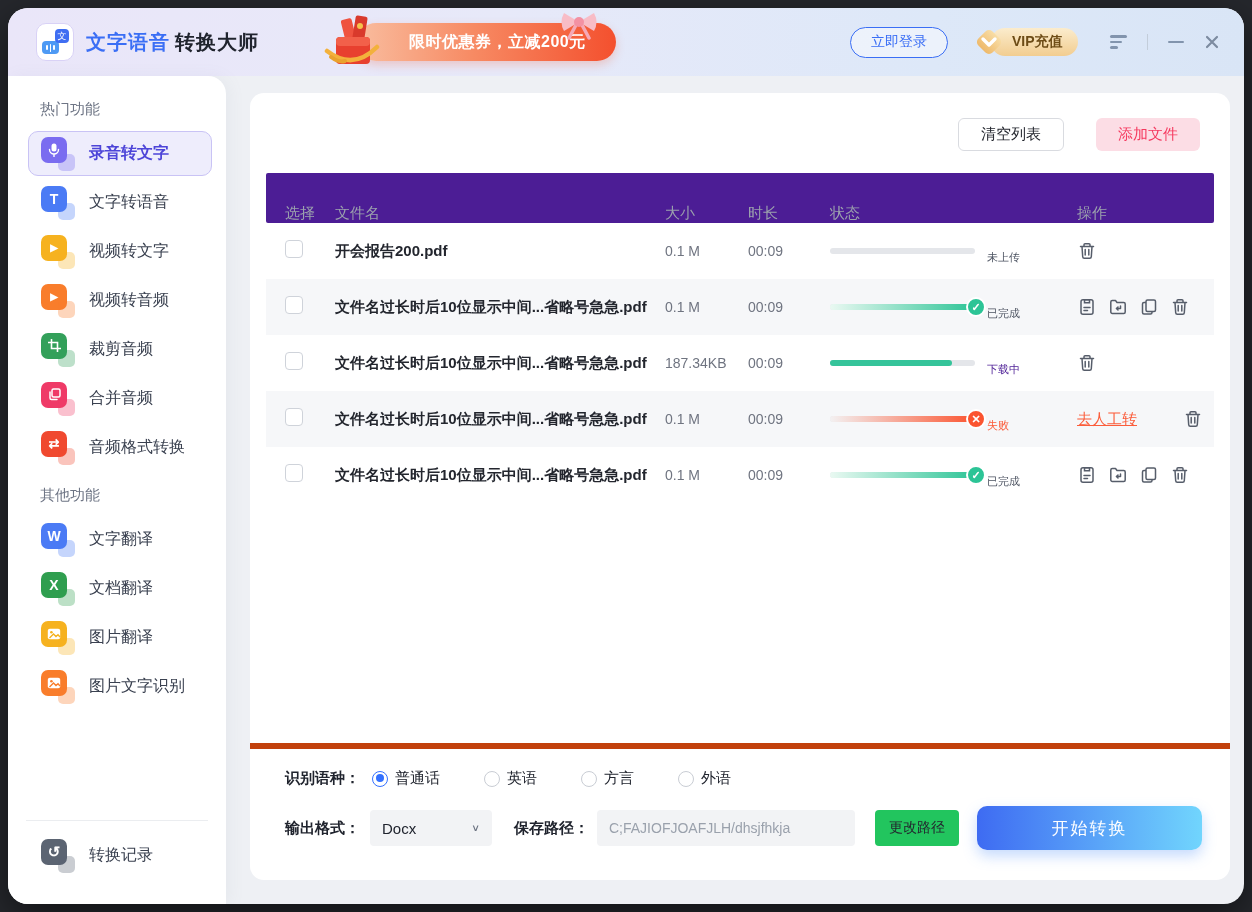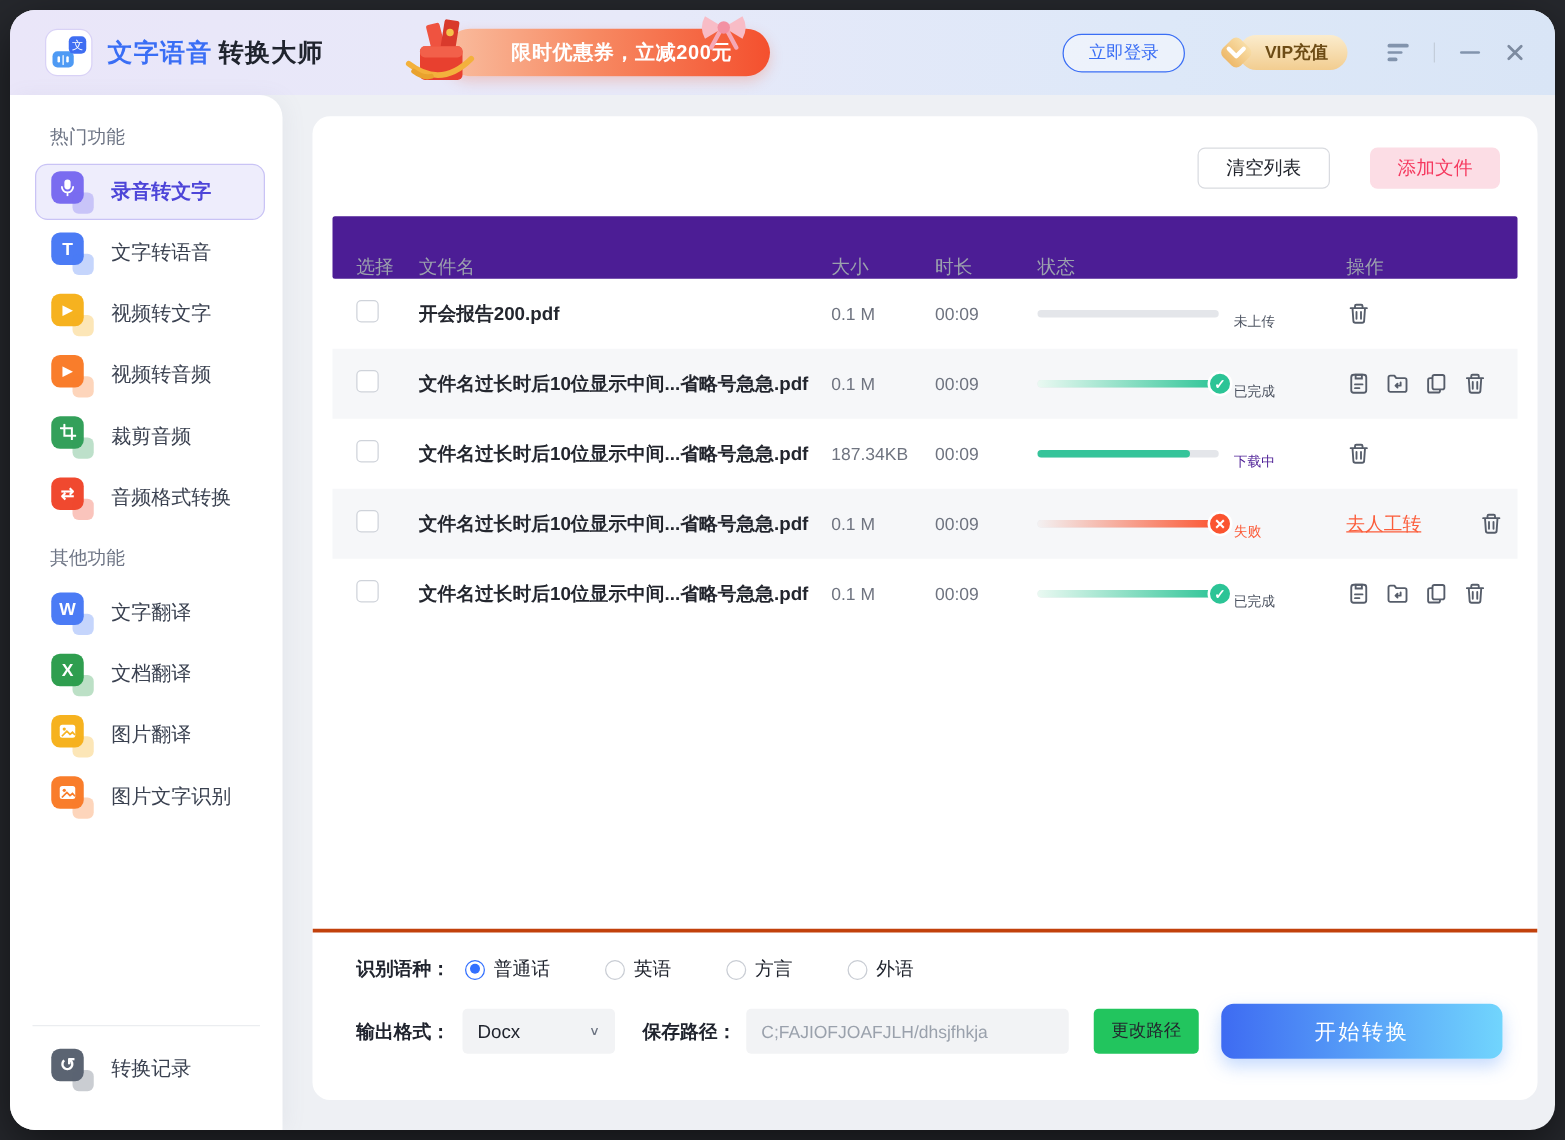--- a/index.html
+++ b/index.html
@@ -88,21 +88,21 @@
   .fill.fail { width:100%; background:linear-gradient(90deg,#f3f1f2 0%,#fb5430 100%); }
   .cap { position:absolute; right:-11px; top:50%; transform:translateY(-50%); width:20px; height:20px; border-radius:50%;
          border:2px solid #fff; color:#fff; font-size:11px; font-weight:700; display:flex; align-items:center; justify-content:center; }
   .cap.ok { background:#2cc496; } .cap.bad { background:#fb5430; }
   .st-text { font-size:11px; color:#4c5361;margin-top:12px; }
   .st-text.down { color:#4c1d95; } .st-text.fail { color:#fb5d3b; }
   .oplink { font-size:15px; color:#fb5d3b; text-decoration:underline; margin-right:35px; cursor:pointer; }
   .opicon { cursor:pointer; display:flex; }
 
   
-  .cfooter { margin-top:auto; border-top:3px solid #c2410c; padding:20px 28px 0 35px; height:137px; }
+  .cfooter { margin-top:auto; border-top:6px solid #c2410c; padding:20px 28px 0 35px; height:137px; }
   .frow1 { display:flex; align-items:center; }
   .flabel { font-size:15px; font-weight:700; color:#20242e; white-space:nowrap; }
   .radios { display:flex; gap:44px; margin-left:12px; }
   .radio-item { display:flex; align-items:center; gap:7px; font-size:15px; color:#20242e; cursor:pointer; }
   .rdot { width:16px; height:16px; border-radius:50%; border:1.5px solid #c9cdd4; background:#fff; position:relative; }
   .rdot.sel { border-color:#3370ff; }
   .rdot.sel::after { content:""; position:absolute; left:2.5px; top:2.5px; width:8px; height:8px; border-radius:50%; background:#3370ff; }
   .frow2 { display:flex; align-items:center; margin-top:18px; }
   .select { width:122px; height:36px; background:#f2f3f5; border-radius:4px; margin-left:10px; padding:0 12px;
             display:flex; align-items:center; justify-content:space-between; font-size:15px; color:#20242e; cursor:pointer; }
@@ -237,20 +237,32 @@
           <span class="mainsq" style="background:#33a05a">
             <svg width="13" height="13" viewBox="0 0 13 13">
                 <path d="M3.5 0.5 v9 h9 M0.5 3.5 h9 v9" stroke="#fff" stroke-width="1.6" fill="none" stroke-linecap="round"></path>
               </svg>
           </span>
           <span class="subsq" style="background:#33a05a"></span>
         </span>
         <span>裁剪音频</span>
       </div>
 
+      <div class="side-item">
+        <span class="fic">
+          <span class="mainsq" style="background:#ef3a67">
+            <svg width="13" height="13" viewBox="0 0 13 13">
+                <rect x="4" y="1" width="8" height="8" rx="1.5" stroke="#fff" stroke-width="1.5" fill="none"></rect>
+                <path d="M2 4 v6 a1.5 1.5 0 0 0 1.5 1.5 H9" stroke="#fff" stroke-width="1.5" fill="none" stroke-linecap="round"></path>
+              </svg>
+          </span>
+          <span class="subsq" style="background:#ef3a67"></span>
+        </span>
+        <span>合并音频</span>
+      </div>
 
       <div class="side-item">
         <span class="fic">
           <span class="mainsq" style="background:#f0492f;font-size:13px">⇄</span>
           <span class="subsq" style="background:#f0492f"></span>
         </span>
         <span>音频格式转换</span>
       </div>
 
       <div class="sec-title">其他功能</div>

